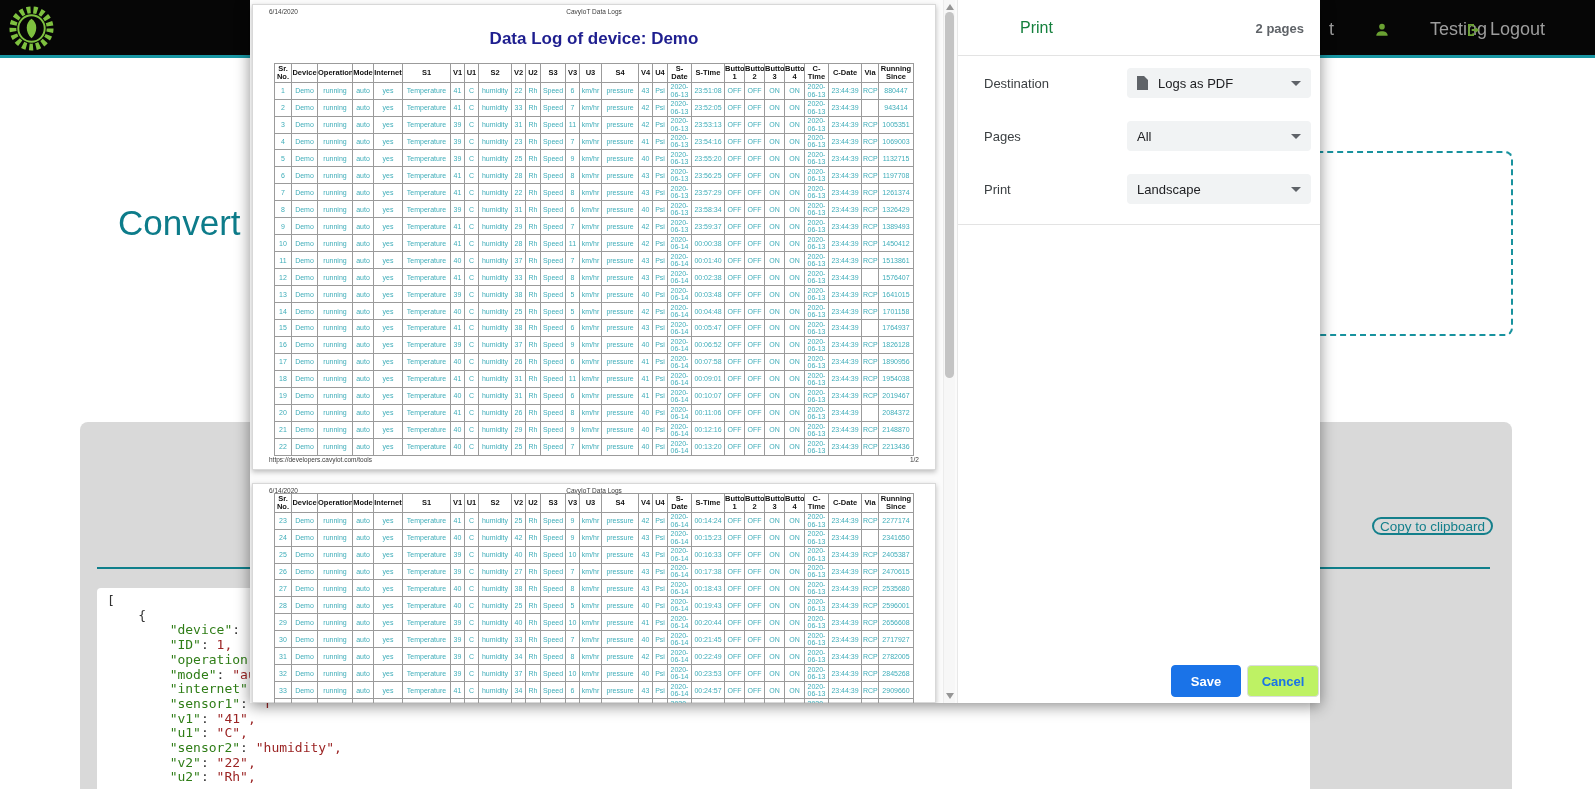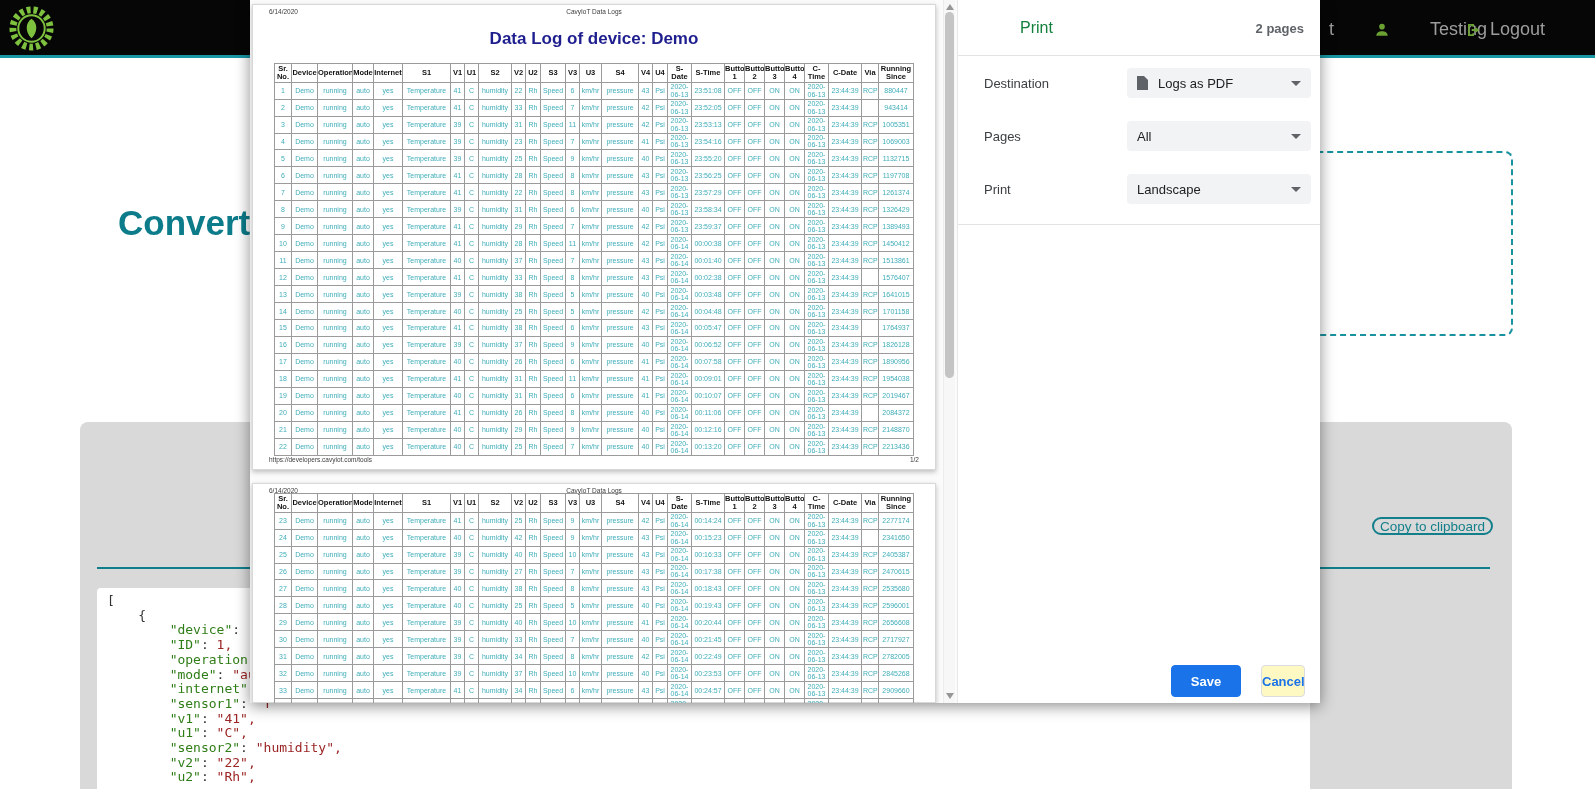--- a/index.html
+++ b/index.html
@@ -12,21 +12,21 @@
                  background:#060606; border-bottom:3px solid #1896a3; z-index:1; }
   .logo { position:absolute; left:8px; top:5px; width:47px; height:47px; cursor:pointer; }
   .nav-item { position:absolute; top:19px; color:#9d9d9d; font-size:18px; cursor:pointer;
               display:flex; align-items:center; gap:8px; }
   .nav-frag { left:1329px; }
   .nav-testing { left:1374px;gap:40px; }
   .nav-logout { left:1466px; }
   .nav-icon svg { display:block; }
 
   
-  .convert-heading { position:absolute; left:118px; top:203px; font-size:35px; font-weight:bold;
+  .convert-heading { position:absolute; left:118px; top:203px; font-size:35px; font-weight:normal;
                      color:#0d7c8a; z-index:1; }
   .dashed-box { position:absolute; left:1150px; top:151px; width:363px; height:185px;
                 border:2px dashed #18929e; border-radius:8px; z-index:1; }
   .gray-panel { position:absolute; left:80px; top:422px; width:1432px; height:380px;
                 background:#d9d9d9; border-radius:8px; z-index:1; }
   .copy-btn { position:absolute; left:1372px; top:517px; width:121px; height:18px;
               border:2px solid #137f8b; border-radius:17px; background:transparent;
               color:#137f8b; font-size:13.5px; font-family:"Liberation Sans",sans-serif;
               cursor:pointer; z-index:2; }
   .teal-rule { position:absolute; left:97px; top:567px; width:1393px; height:2px;
@@ -90,21 +90,21 @@
   .sp-divider { position:absolute; left:0; right:0; top:224px; height:1px; background:#e3e3e3; }
   .more-settings { position:absolute; left:0; right:0; top:230px; height:40px; cursor:pointer; }
   .ms-label { position:absolute; left:26px; top:12px; font-size:13px; color:#3c4043; }
   .chevron { position:absolute; right:26px; top:14px; width:9px; height:9px;
              border-right:2px solid #5f6368; border-bottom:2px solid #5f6368;
              transform:rotate(45deg); }
   .sp-footer-btn { position:absolute; top:665px; height:32px; border-radius:4px;
                    font-size:13px; font-weight:bold; font-family:"Liberation Sans",sans-serif;
                    cursor:pointer; }
   .save-btn { left:213px; width:70px; background:#1a73e8; color:#fff; border:1px solid #1a73e8; }
-  .cancel-btn { left:303px; width:44px; background:#fef9c3; color:#1a73e8; border:1px solid #dadce0; }
+  .cancel-btn { left:289px; width:72px; background:#bef264; color:#1a73e8; border:1px solid #dadce0; }
 </style>
 </head>
 <body>
 
 <div id="app">
 
   <div class="site-header">
     <div class="logo">
       <span>
         <svg width="47" height="47" viewBox="0 0 48 48">

